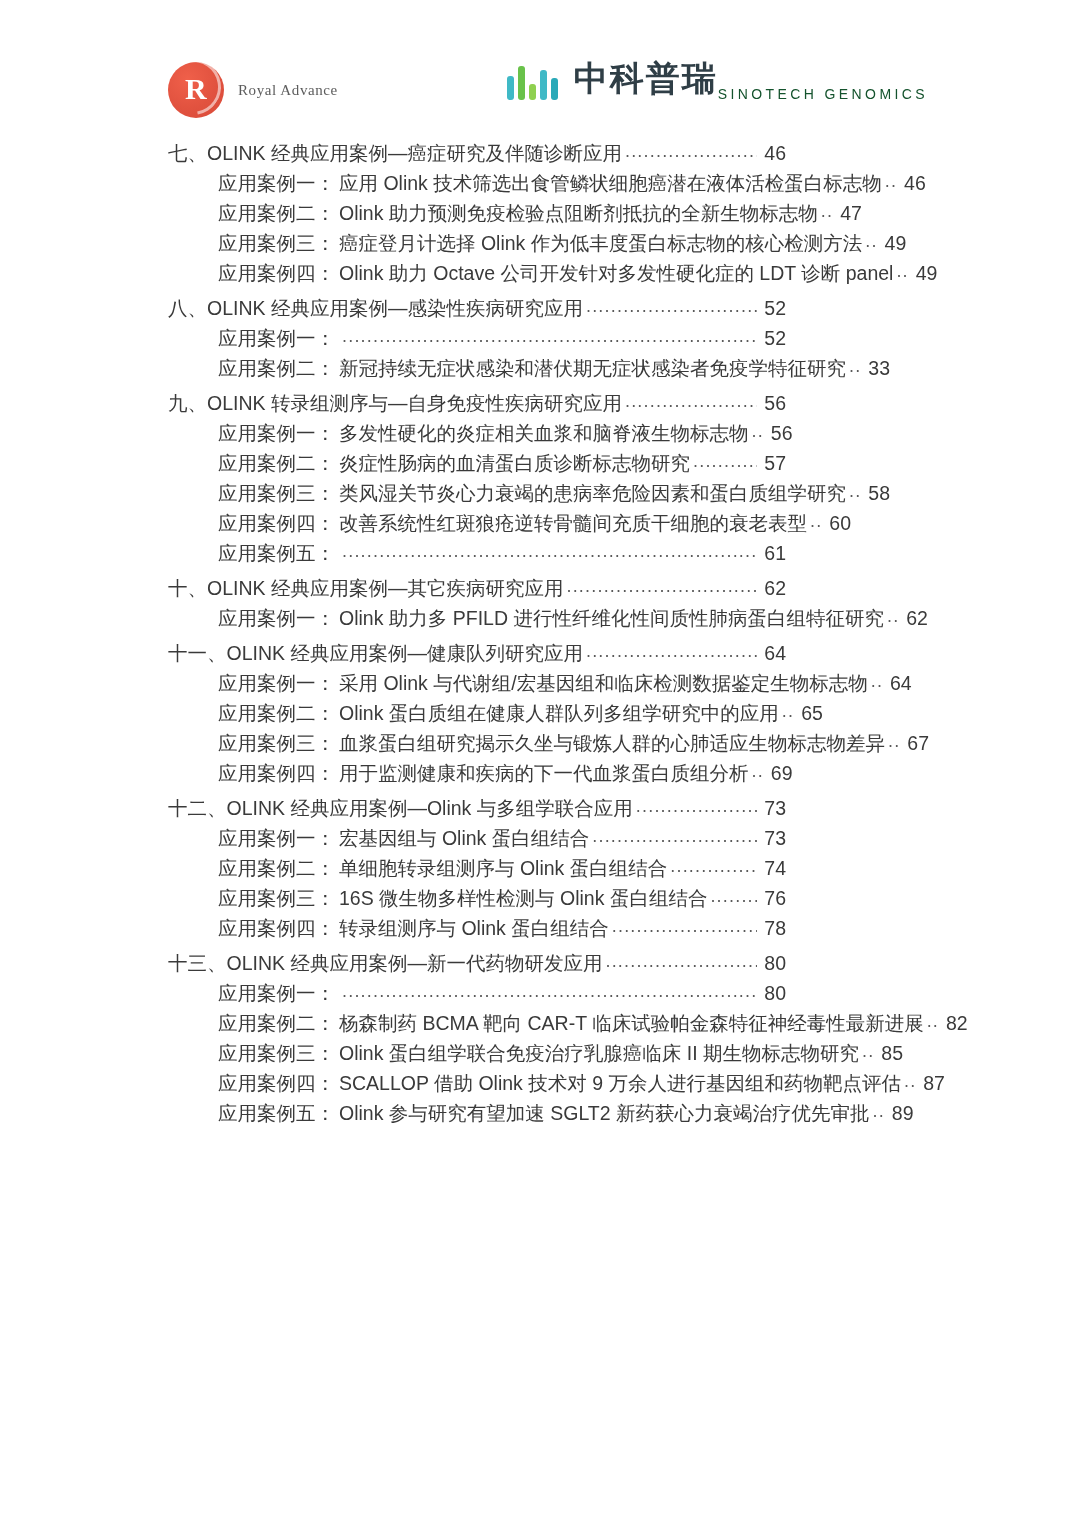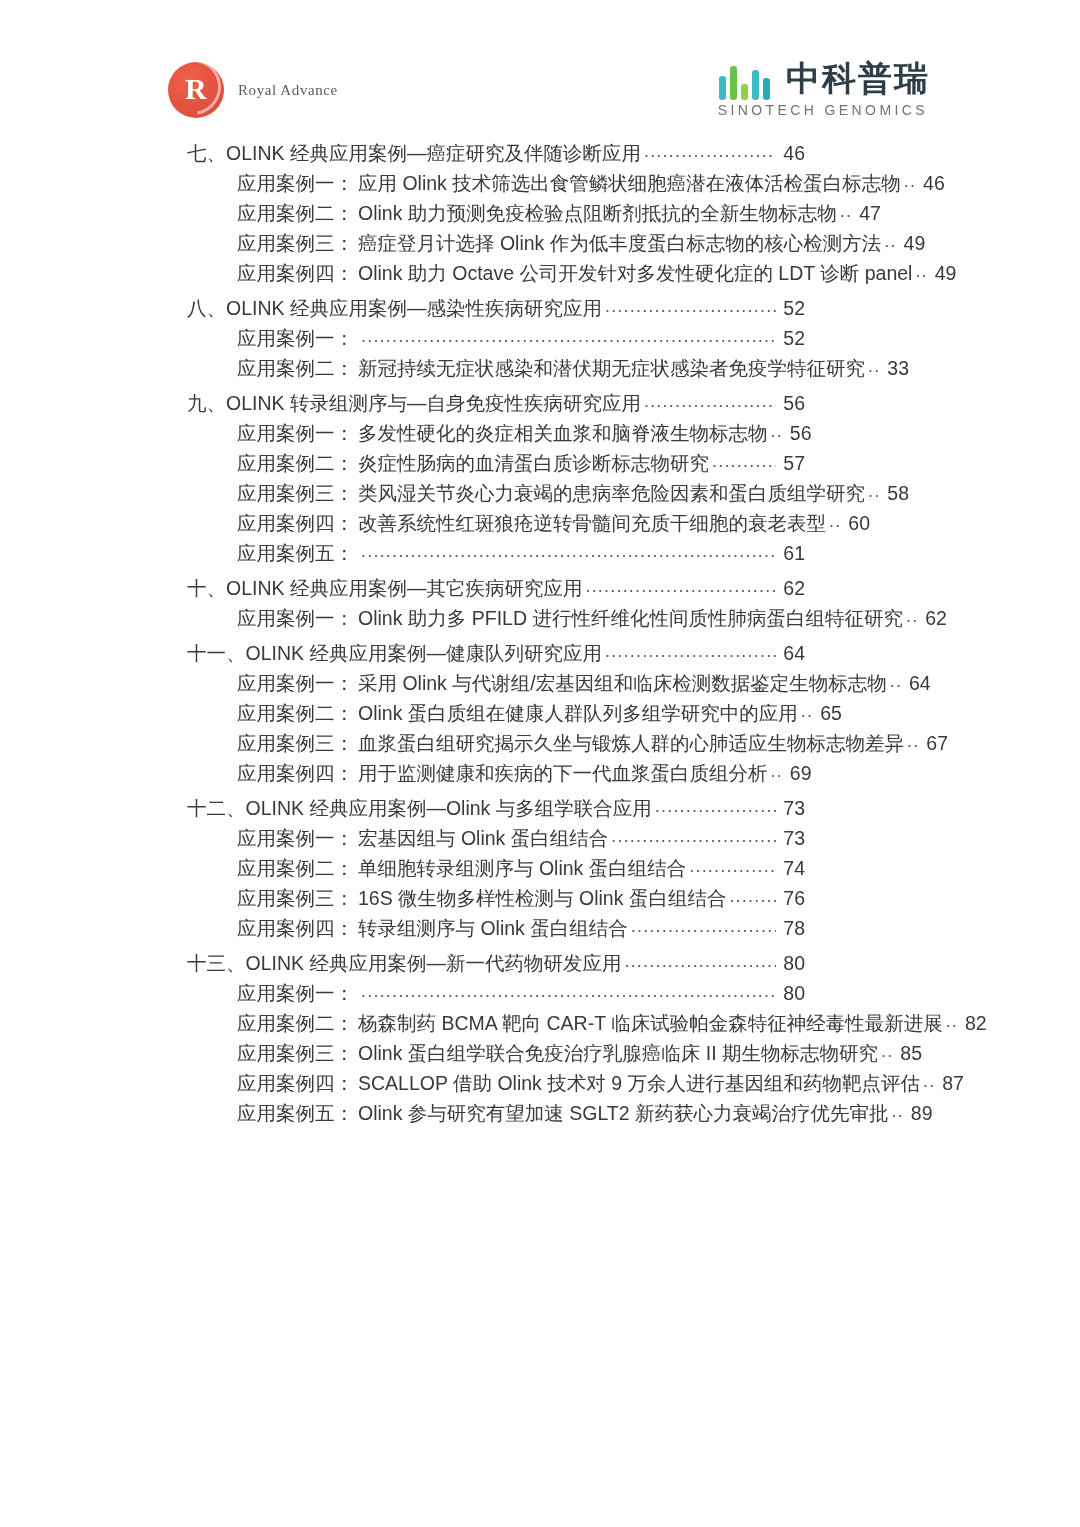--- a/index.html
+++ b/index.html
@@ -76,21 +76,21 @@
     font-size: 15px;
     color: #5c5c5c;
     letter-spacing: 0.6px;
   }
 
   .logo-right {
     position: absolute;
     right: 150px;
     top: 26px;
     display: flex;
-    flex-direction: column;
+    flex-direction: row;
     align-items: flex-end;
   }
   .logo-right-row {
     display: flex;
     align-items: center;
     gap: 16px;
   }
   .bars {
     display: flex;
     align-items: flex-end;
@@ -110,34 +110,33 @@
   .cn-name {
     font-family: "Liberation Serif", serif;
     font-size: 34px;
     font-weight: 700;
     color: #2f3e46;
     letter-spacing: 2px;
   }
   .en-name {
     font-size: 14px;
     letter-spacing: 3.4px;
-    color: #737373;
+    color: #14532d;
     margin-top: 0;
     margin-right: 2px;
   }
 
   
   .toc {
     position: absolute;
     top: 128px;
     left: 0;
     width: 936px;
     padding: 0 150px 0 160px;
     box-sizing: border-box;
-    margin-left: 19px;
   }
   .toc-group { margin-bottom: 0; }
 
   .toc-line {
     display: flex;
     align-items: flex-end;
     font-size: 19.5px;
     line-height: 1.0;
     color: #3a3a3a;
     white-space: nowrap;

